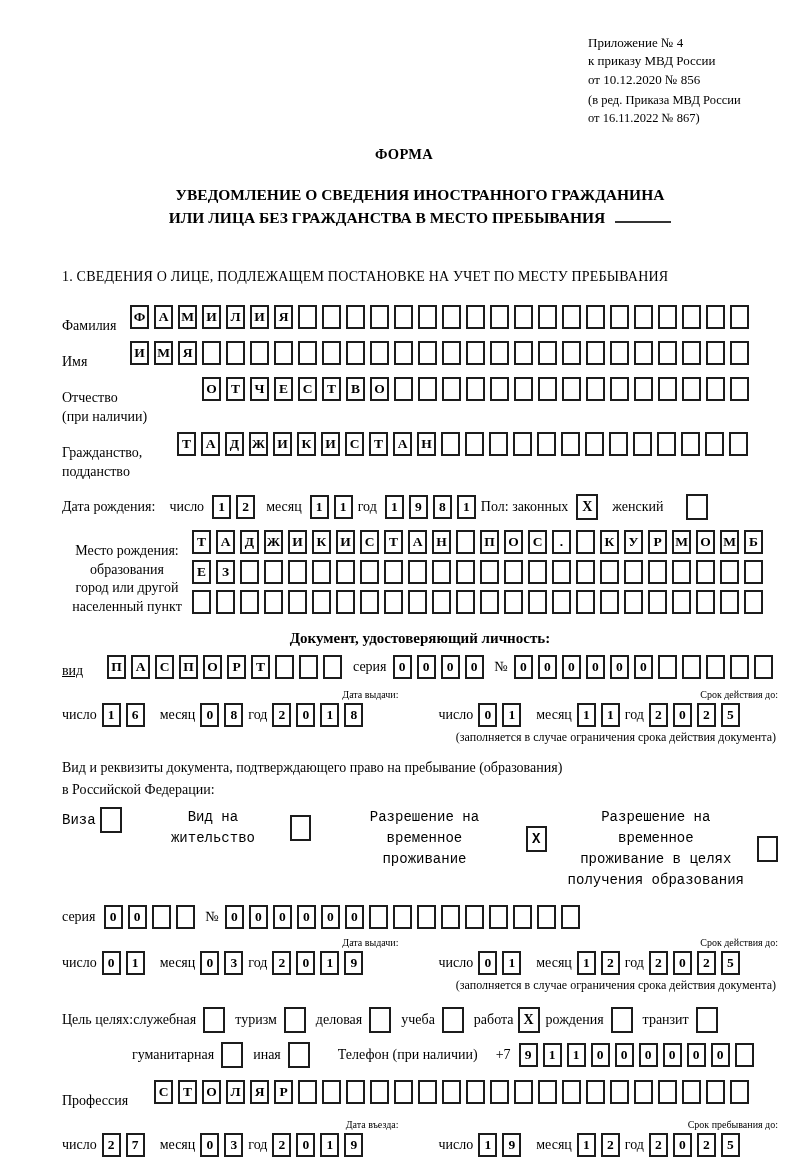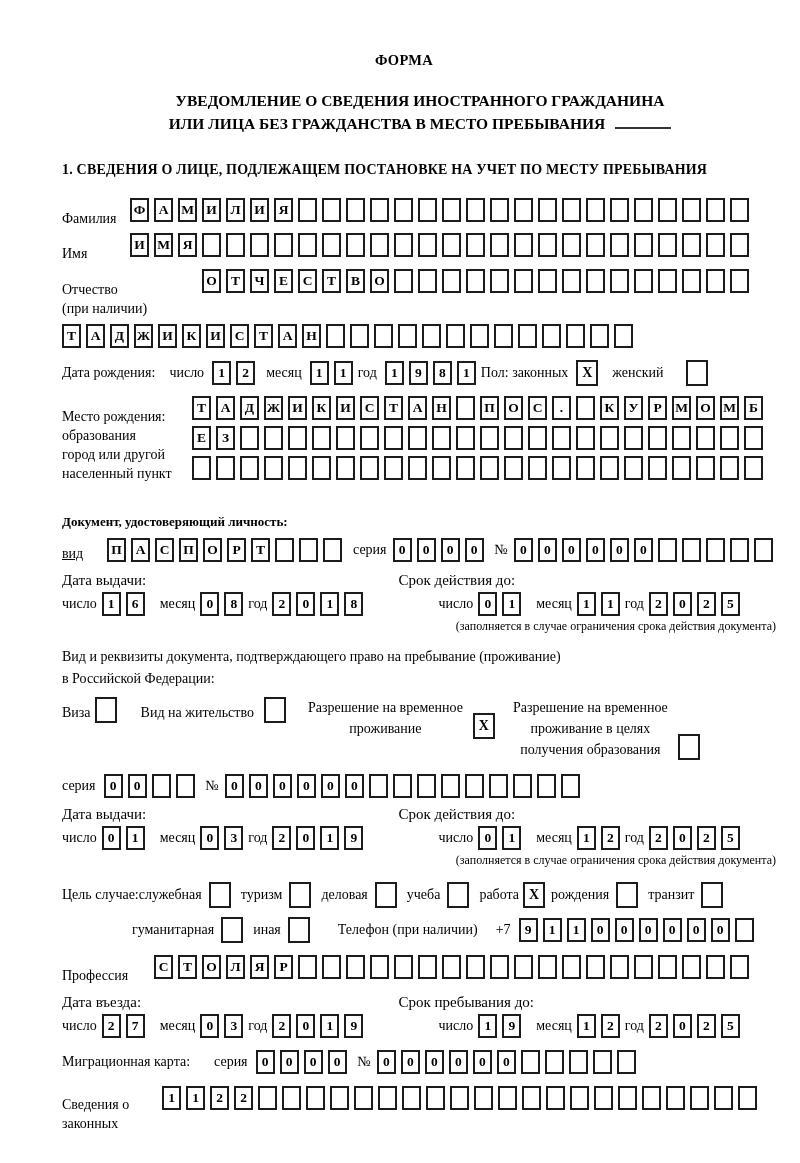--- a/index.html
+++ b/index.html
@@ -8,72 +8,81 @@
   .page { width:800px; min-height:1163px; padding:34px 22px 20px 62px; background:#fff; }
 
   
   .hdr-block { margin-left:auto; width:190px; font-size:13px; line-height:1.42; }
   .hdr-sub { font-size:12.5px; margin-top:3px; line-height:1.42; }
   .forma { text-align:center; padding-right:32px; font-weight:bold; font-size:14.5px; margin-top:18px; letter-spacing:.3px; }
 
   
   .title { text-align:center; font-weight:bold; font-size:15.5px; line-height:1.5; margin-top:20px; }
   .blank-line { display:inline-block; width:56px; border-bottom:2px solid #333; height:14px; margin-left:10px; }
-  .sec-heading { font-weight:bold; font-size:14px; margin-top:26px; letter-spacing:.2px; }
+  .sec-heading { font-weight:normal; font-size:14px; margin-top:40px; letter-spacing:.2px; }
 
   
   .cellrow { display:flex; flex-wrap:nowrap; }
   .cell { flex:0 0 19px; width:19px; height:24px; border:2px solid #1c1c1c; margin-right:5px;
           text-align:center; font-weight:bold; font-size:13.5px; line-height:20px; }
   .box { display:inline-block; width:22px; height:26px; border:2px solid #1c1c1c; text-align:center;
          font-weight:bold; font-size:14px; line-height:22px; vertical-align:middle; }
 
   .frow { display:flex; align-items:flex-start; margin-top:5px; }
   .flabel { flex-shrink:0; padding-top:3px; line-height:1.35;margin-top:9px; }
   .w68 { flex:0 0 68px; } .w115 { flex:0 0 115px; } .w140 { flex:0 0 140px; }
-  .w130 { flex:0 0 130px; } .w92 { flex:0 0 92px; } .w45 { flex:0 0 45px; } .w100 { flex:0 0 100px; }
+  .w130 { flex:0 0 130px;text-align:center; } .w92 { flex:0 0 92px; } .w45 { flex:0 0 45px; } .w100 { flex:0 0 100px; }
   .stack > .cellrow { margin-bottom:6px; }
   .inline-lbl { padding:3px 6px 0 6px; white-space:nowrap; }
 
   
   .inline-row { display:flex; align-items:center; margin-top:12px; }
   .inline-row .lbl { white-space:nowrap; padding-right:8px; }
 
-  .doc-heading { font-weight:bold; font-size:13px; margin-top:28px; }
+  .doc-heading { text-align:center; font-weight:bold; font-size:15px; margin-top:10px; }
 
   
   .date-cols { display:flex; margin-top:8px; }
   .date-col { }
   .date-col.left { width:47%; }
   .date-col.right { width:53%; }
-  .date-head { text-align:left; font-size:15px; margin-bottom:3px; }
+  .date-head { text-align:right; font-size:10px; margin-bottom:3px; }
   .date-row { display:flex; align-items:center; }
   .date-row .lbl { white-space:nowrap; padding-right:5px; }
   .note { font-size:12px; text-align:right; margin-top:3px; padding-right:2px; }
 
   .plain { margin-top:12px; line-height:1.6; }
 
   
   .permit-row { display:flex; align-items:flex-start; margin-top:6px; }
-  .permit-item { display:flex; align-items:flex-end; }
+  .permit-item { display:flex; align-items:center;font-family:Liberation Mono, monospace; }
   .permit-text { text-align:center; line-height:1.5; }
   .permit-row .box { margin-left:10px; margin-top:0; }
 
   .purpose-row { display:flex; align-items:center; margin-top:14px; flex-wrap:nowrap; }
   .purpose-row .lbl { white-space:nowrap; }
   .purpose-row .box { margin:0 10px 0 7px; }
   .purpose2 { margin-left:70px; margin-top:9px; }
   .phone-cells { display:flex; margin-left:8px; }
   .mig-row { display:flex; align-items:center; margin-top:12px; }
 </style>
 </head>
 <body>
 
 <div class="page">
 
+  <div class="hdr-block">
+    <div>Приложение № 4</div>
+    <div>к приказу МВД России</div>
+    <div>от 10.12.2020 № 856</div>
+    <div class="hdr-sub">
+      <div>(в ред. Приказа МВД России</div>
+      <div>от 16.11.2022 № 867)</div>
+    </div>
+  </div>
   <div class="forma">ФОРМА</div>
 
   <div class="title">
     <div>УВЕДОМЛЕНИЕ О СВЕДЕНИЯ ИНОСТРАННОГО ГРАЖДАНИНА</div>
     <div>
       <span>ИЛИ ЛИЦА БЕЗ ГРАЖДАНСТВА В МЕСТО ПРЕБЫВАНИЯ</span><span class="blank-line"></span>
     </div>
   </div>
 
   <div class="sec-heading">1. СВЕДЕНИЯ О ЛИЦЕ, ПОДЛЕЖАЩЕМ ПОСТАНОВКЕ НА УЧЕТ ПО МЕСТУ ПРЕБЫВАНИЯ</div>
@@ -168,20 +177,24 @@
         <span class="cell"></span>
         <span class="cell"></span>
         <span class="cell"></span>
         <span class="cell"></span>
         <span class="cell"></span>
         <span class="cell"></span>
       </div>
   </div>
 
   <div class="frow">
+    <div class="flabel w115">
+      <div>Гражданство,</div>
+      <div>подданство</div>
+    </div>
     <div class="cellrow">
         <span class="cell">Т</span>
         <span class="cell">А</span>
         <span class="cell">Д</span>
         <span class="cell">Ж</span>
         <span class="cell">И</span>
         <span class="cell">К</span>
         <span class="cell">И</span>
         <span class="cell">С</span>
         <span class="cell">Т</span>
@@ -397,21 +410,21 @@
             <span class="cell">0</span>
             <span class="cell">2</span>
             <span class="cell">5</span>
           </span>
       </div>
       <div class="note">(заполняется в случае ограничения срока действия документа)</div>
     </div>
   </div>
 
   <div class="plain">
-    <div>Вид и реквизиты документа, подтверждающего право на пребывание (проживание)</div>
+    <div>Вид и реквизиты документа, подтверждающего право на пребывание (образования)</div>
     <div>в Российской Федерации:</div>
   </div>
 
   <div class="permit-row">
     <div class="permit-item">
       <span class="permit-text">Виза</span>
       <span class="box" style="margin-left:4px;"></span>
     </div>
     <div class="permit-item" style="margin-left:24px;">
       <span class="permit-text">Вид на жительство</span>
@@ -504,21 +517,21 @@
             <span class="cell">0</span>
             <span class="cell">2</span>
             <span class="cell">5</span>
           </span>
       </div>
       <div class="note">(заполняется в случае ограничения срока действия документа)</div>
     </div>
   </div>
 
   <div class="purpose-row">
-    <span class="lbl">Цель случае:</span>
+    <span class="lbl">Цель целях:</span>
     <span class="lbl">служебная</span>
     <span class="box"></span>
     <span class="lbl">туризм</span>
     <span class="box"></span>
     <span class="lbl">деловая</span>
     <span class="box"></span>
     <span class="lbl">учеба</span>
     <span class="box"></span>
     <span class="lbl">работа</span>
     <span class="box" style="margin-right:6px; margin-left:4px;">X</span>

